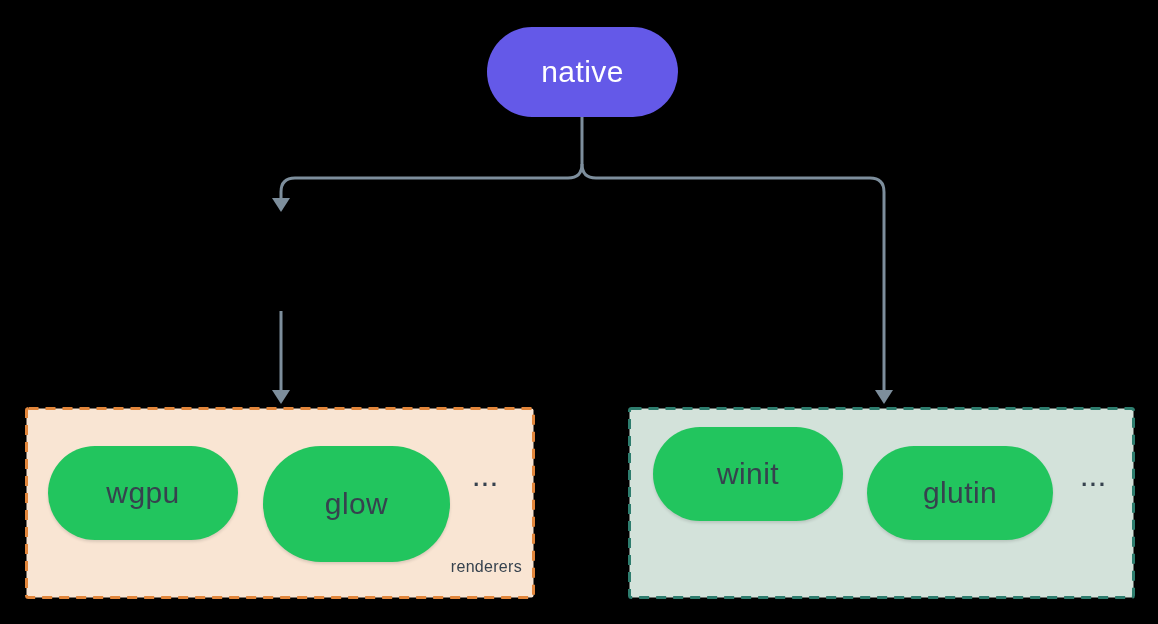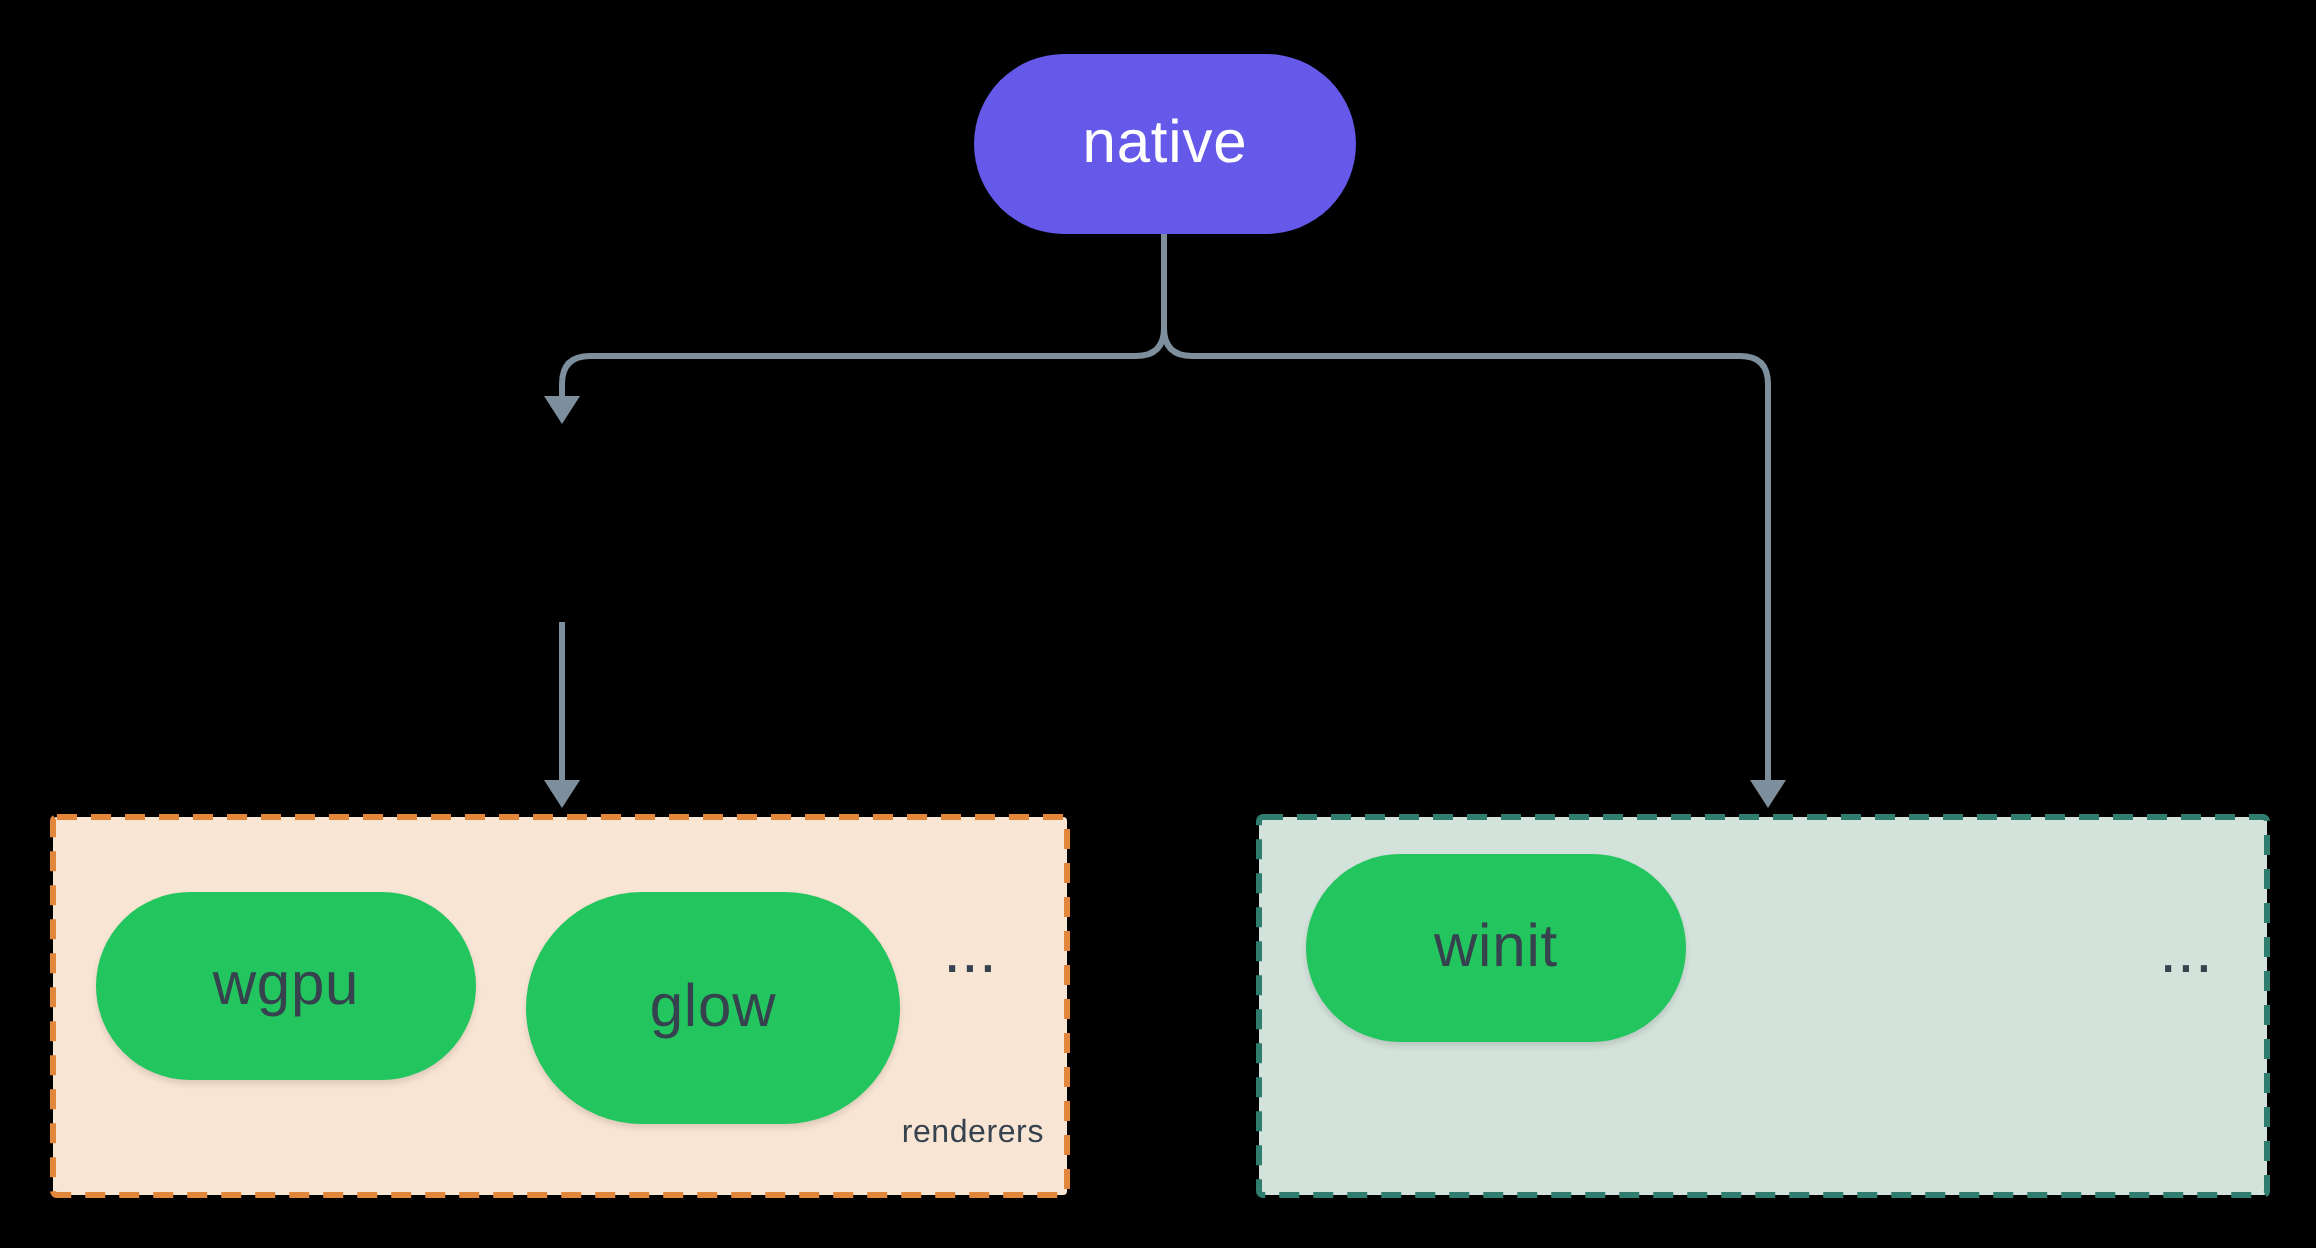--- a/index.html
+++ b/index.html
@@ -122,15 +122,18 @@
   </div>
   <div class="pill pill-white pill-glow">
     <span>glow</span>
   </div>
   <div class="ellipsis ellipsis-renderers">...</div>
   <div class="group-label group-label-renderers">renderers</div>
 
   <div class="pill pill-white pill-winit">
     <span>winit</span>
   </div>
+  <div class="pill pill-white pill-glutin">
+    <span>glutin</span>
+  </div>
   <div class="ellipsis ellipsis-shells">...</div>
 
 </div>
 
 </body></html>

